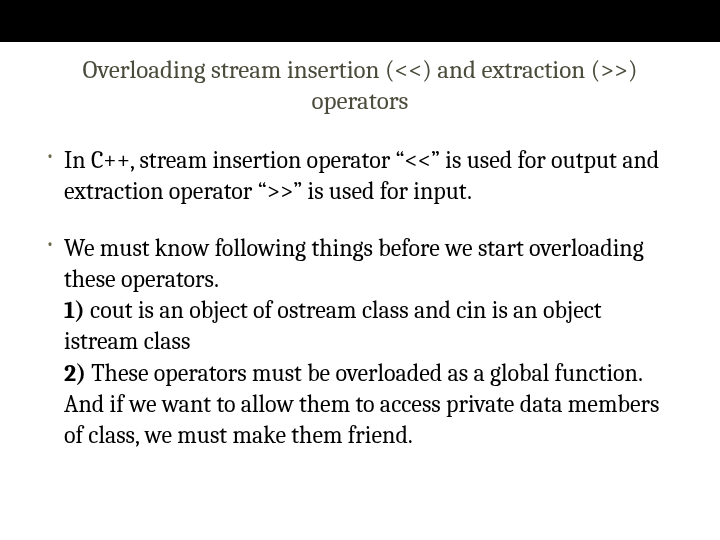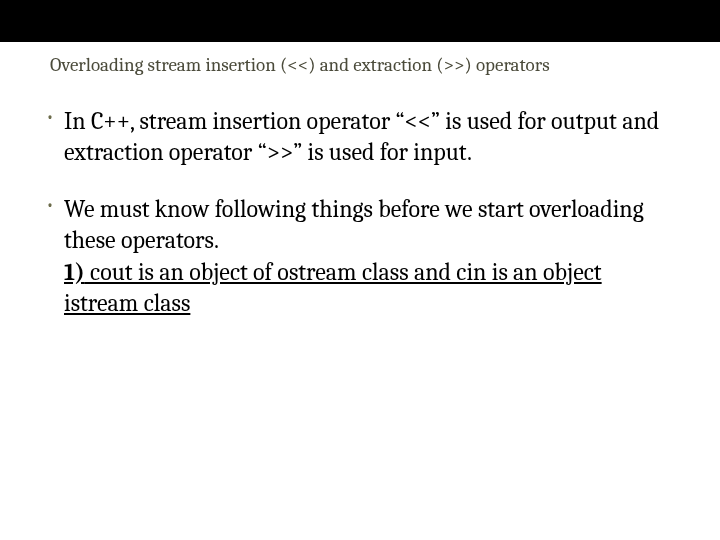--- a/index.html
+++ b/index.html
@@ -13,22 +13,23 @@
   .top-bar {
     width: 100%;
     height: 42px;
     background: #000000;
   }
   .content {
     padding: 12px 40px 0 40px;
   }
   .title {
     color: #4b4b3b;
-    font-size: 19px;
+    font-size: 25px;
     font-weight: 400;
+    text-align: center;
     line-height: 1.25;
     margin-bottom: 28px;
     padding: 0 10px;
   }
   .bullets {
     list-style: none;
     padding-left: 6px;
   }
   .bullets > li {
     position: relative;
@@ -41,36 +42,38 @@
   .bullets > li::before {
     content: "•";
     position: absolute;
     left: 0;
     top: 0;
     color: #6b6b4a;
     font-size: 18px;
   }
   .sub {
     display: block;
-    text-decoration: underline;
   }
   .bold { font-weight: 700; }
 </style>
 </head>
 <body>
 
 <div class="top-bar"></div>
 
 <div class="content">
   <h1 class="title">Overloading stream insertion (&lt;&lt;) and extraction (&gt;&gt;) operators</h1>
 
   <ul class="bullets">
     <li>
       <span>In C++, stream insertion operator “&lt;&lt;” is used for output and extraction operator “&gt;&gt;” is used for input.</span>
     </li>
     <li>
       <span>We must know following things before we start overloading these operators.</span>
       <span class="sub">
         <span class="bold">1)</span><span> cout is an object of ostream class and cin is an object istream class</span>
       </span>
+      <span class="sub">
+        <span class="bold">2)</span><span> These operators must be overloaded as a global function. And if we want to allow them to access private data members of class, we must make them friend.</span>
+      </span>
     </li>
   </ul>
 </div>
 
 </body></html>

